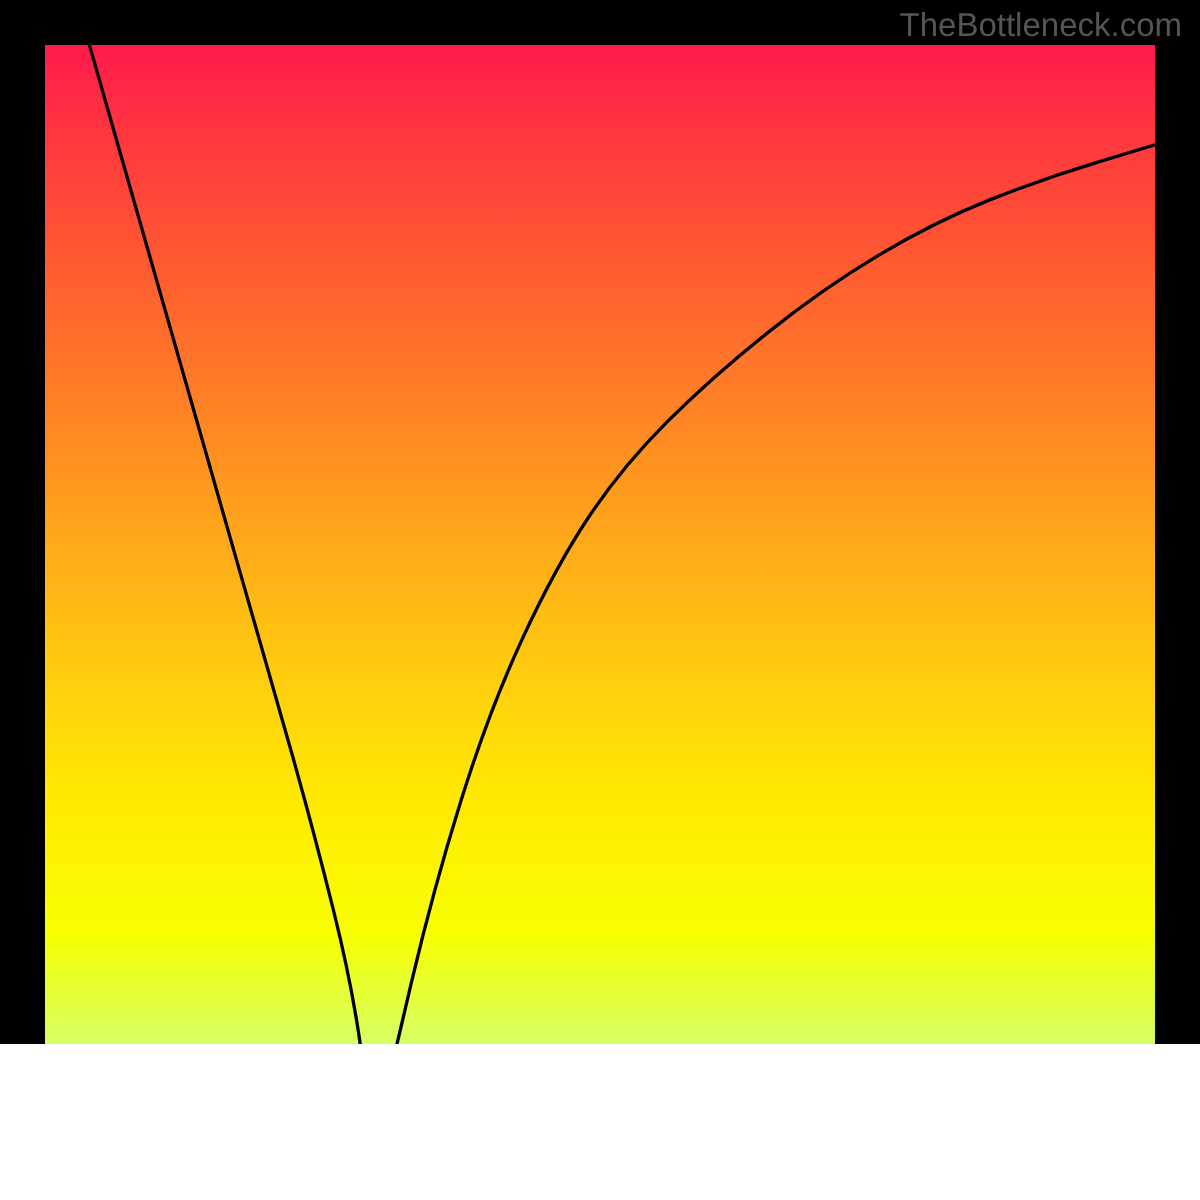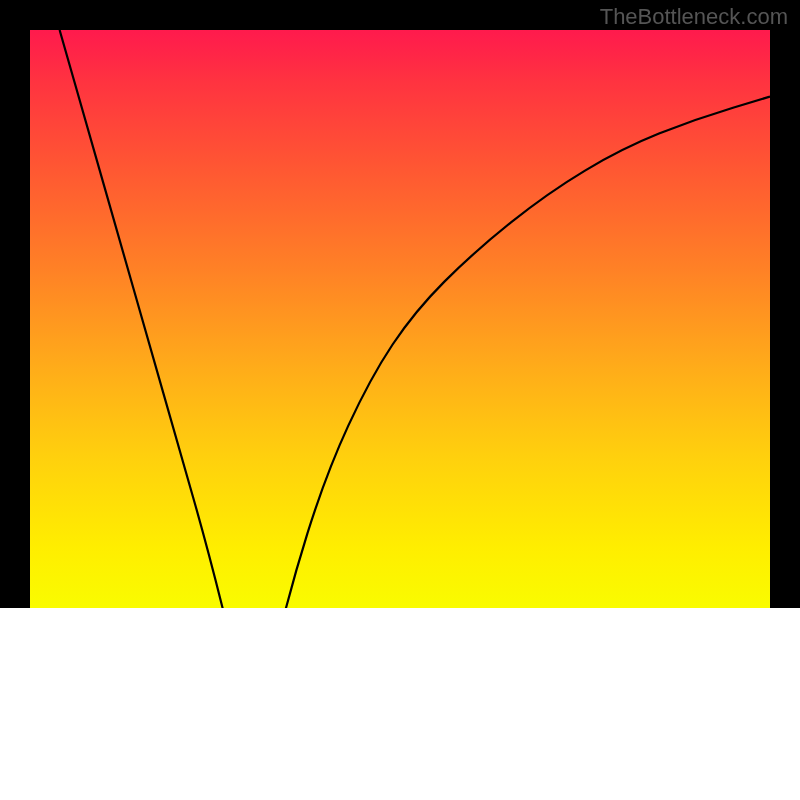--- a/index.html
+++ b/index.html
@@ -3,21 +3,21 @@
 <meta charset="utf-8">
 <style>
   body {
     margin: 0;
     padding: 0;
     background: #ffffff;
     font-family: Verdana, Arial, sans-serif;
   }
   .container {
     width: 800px;
-    height: 608px;
+    height: 696px;
     position: relative;
     background: #000000;
     text-align: center;
   }
   .watermark {
     position: absolute;
     top: 4px;
     right: 12px;
     color: #555555;
     font-size: 22px;

